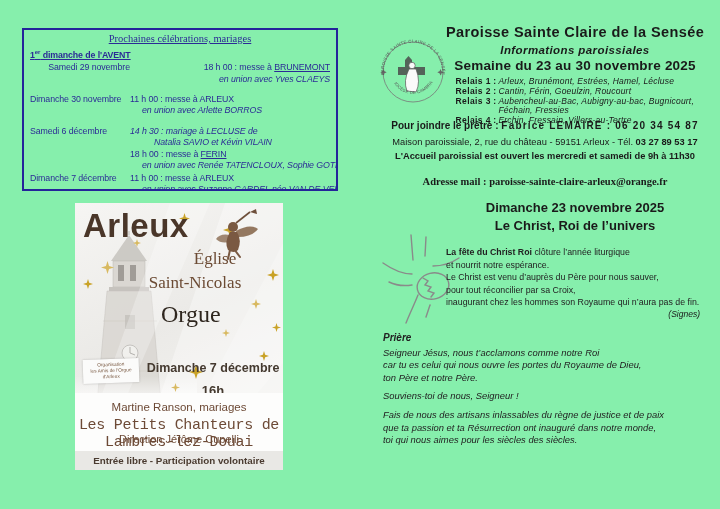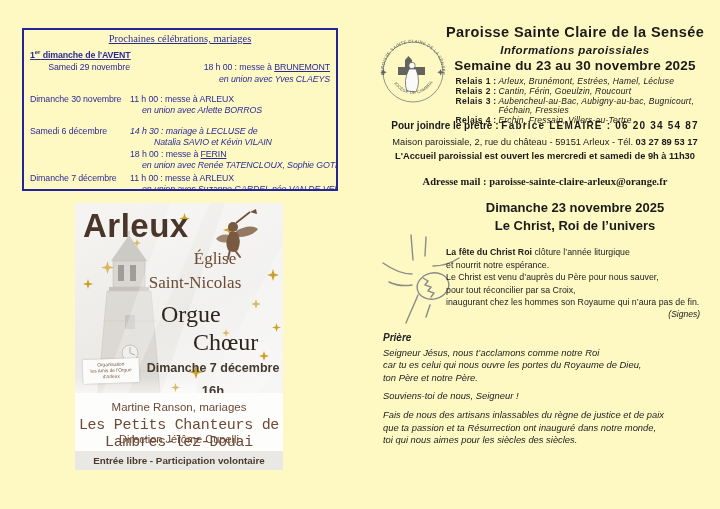--- a/index.html
+++ b/index.html
@@ -1,17 +1,17 @@
 <!DOCTYPE html>
 <html><head>
 <meta charset="utf-8">
 <style>
   * { margin:0; padding:0; box-sizing:border-box; }
   html,body { background:#ffffff; }
-  .page { position:relative; width:720px; height:509px; background:#fef9c3; overflow:hidden;
+  .page { position:relative; width:720px; height:509px; background:#86efac; overflow:hidden;
           font-family:"Liberation Sans", sans-serif; color:#1a1a1a; }
 
   
   .schedule { position:absolute; left:22px; top:28px; width:316px; height:163px;
               border:2px solid #24249a; color:#2b2b96; padding:3px 6px 2px 6px;
               font-size:8.8px; line-height:11.2px; letter-spacing:-0.1px; overflow:hidden; }
   .s-title { text-align:center; font-family:"Liberation Serif", serif; font-size:10.5px;
              text-decoration:underline; margin-bottom:3px; letter-spacing:0; }
   .avent { font-weight:bold; text-decoration:underline; margin-bottom:1px; }
   .avent sup { font-size:6px; }
@@ -220,21 +220,20 @@
         <path d="M34,42 l6,8 M30,43 l-2,9" stroke="#7a5942" stroke-width="2" stroke-linecap="round"></path>
         <line x1="36" y1="16" x2="50" y2="5" stroke="#6e4f3a" stroke-width="1.6"></line>
         <path d="M50,5 l6,-3 1,5 z" fill="#6e4f3a"></path>
       </g>
     </svg>
 
     <div class="town">Arleux</div>
     <div class="eglise">Église</div>
     <div class="stnicolas">Saint-Nicolas</div>
     <div class="orgue">Orgue</div>
-    <div class="choeur">Chœur</div>
     <div class="pdate">Dimanche 7 décembre</div>
     <div class="ptime">16h</div>
     <div class="badge">Organisation
 les Amis de l'Orgue
 d'Arleux</div>
 
     <div class="names-band">
       <div class="nm1">Martine Ranson, mariages</div>
       <div class="nm2">Les Petits Chanteurs de Lambres-lez-Douai</div>
       <div class="nm3">Direction Jérôme Cupelli</div>

